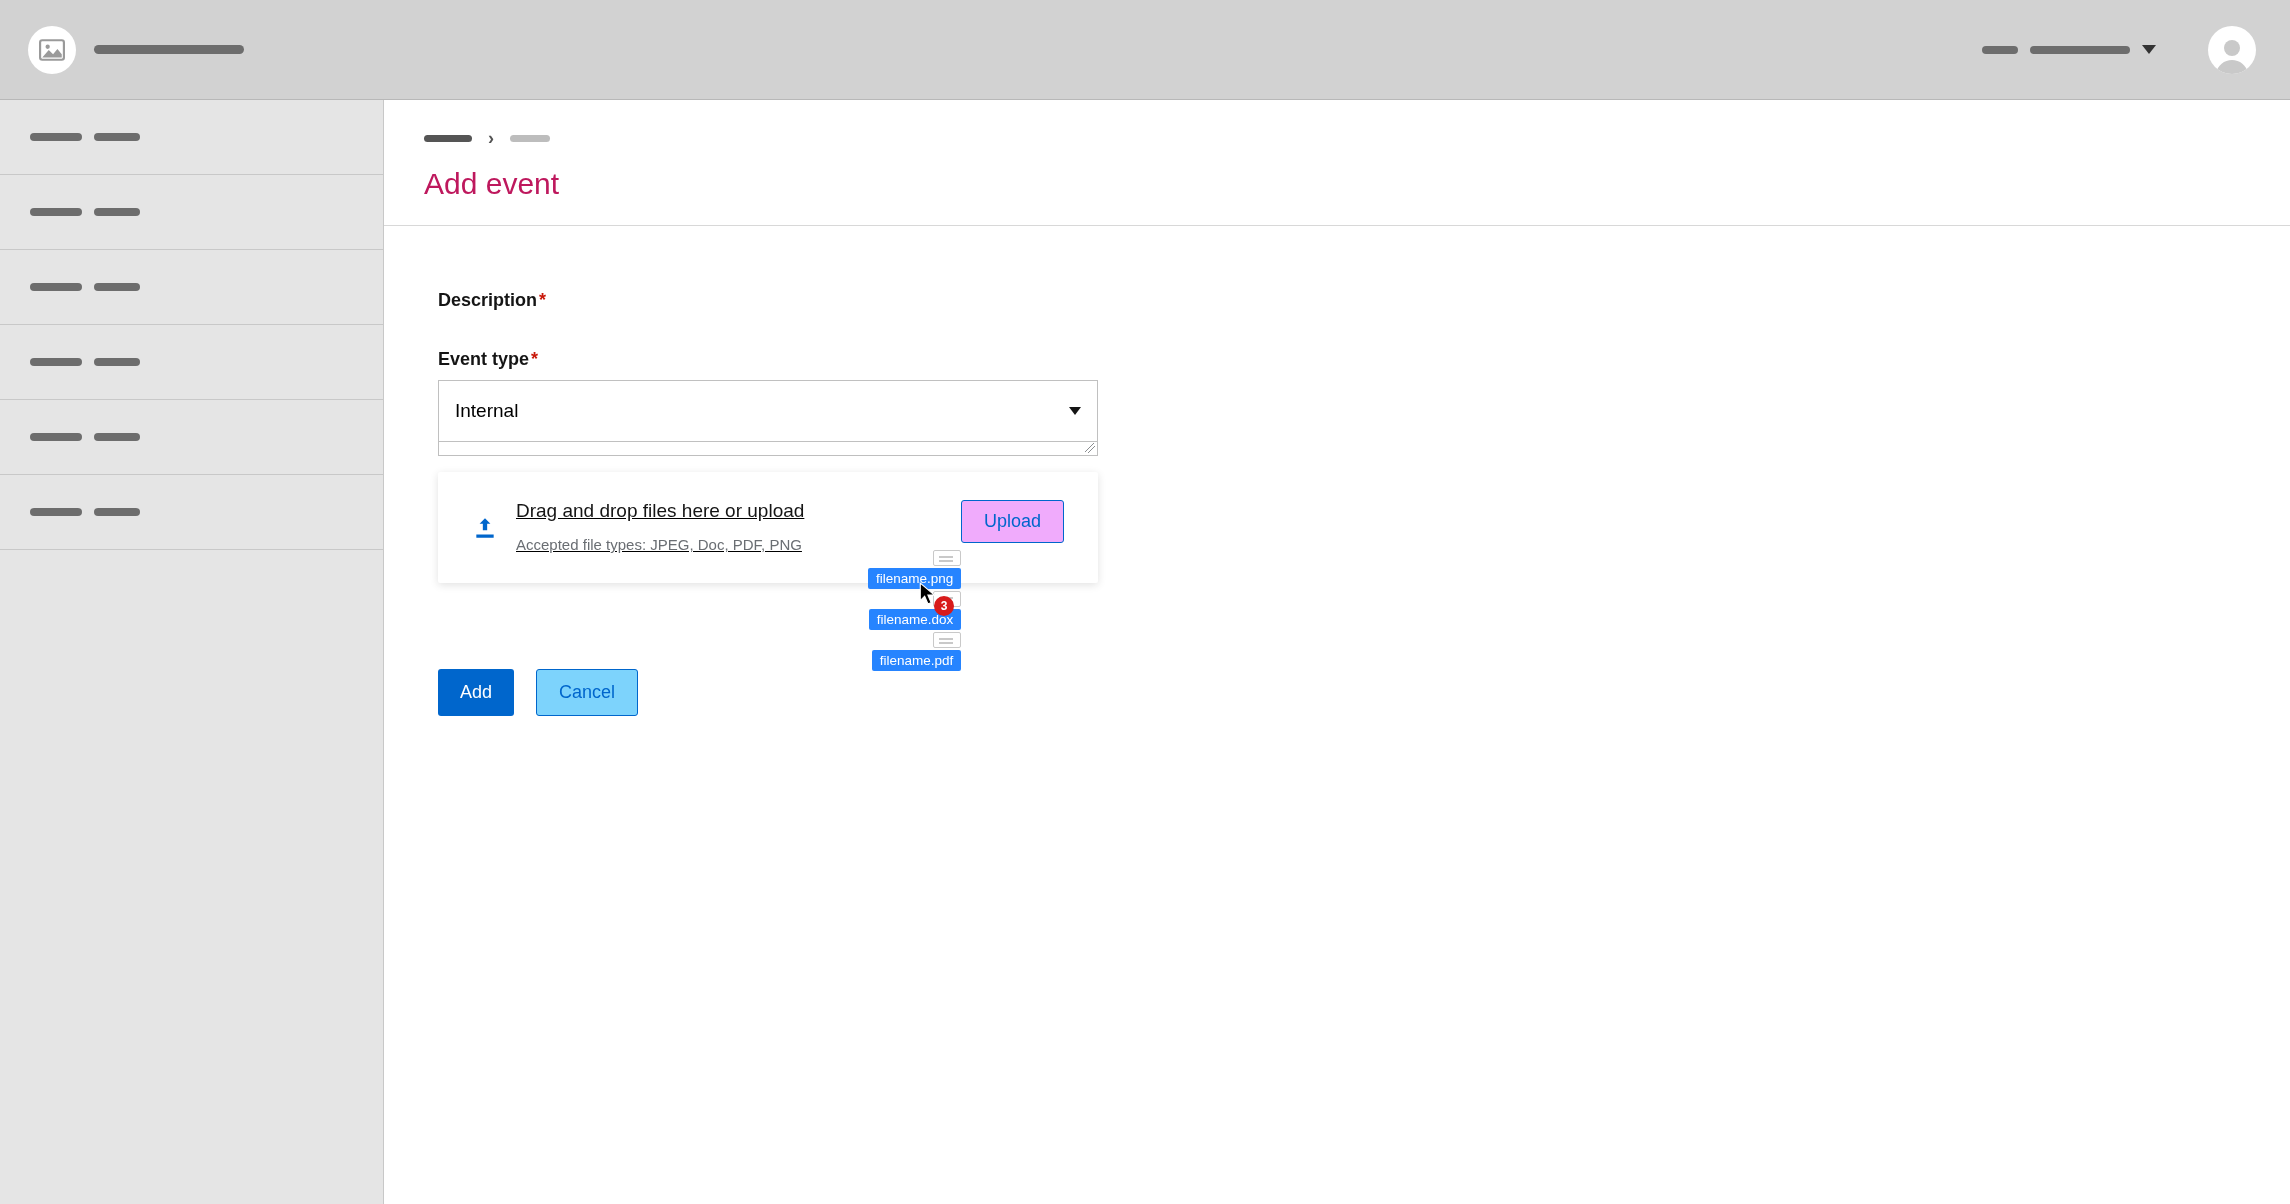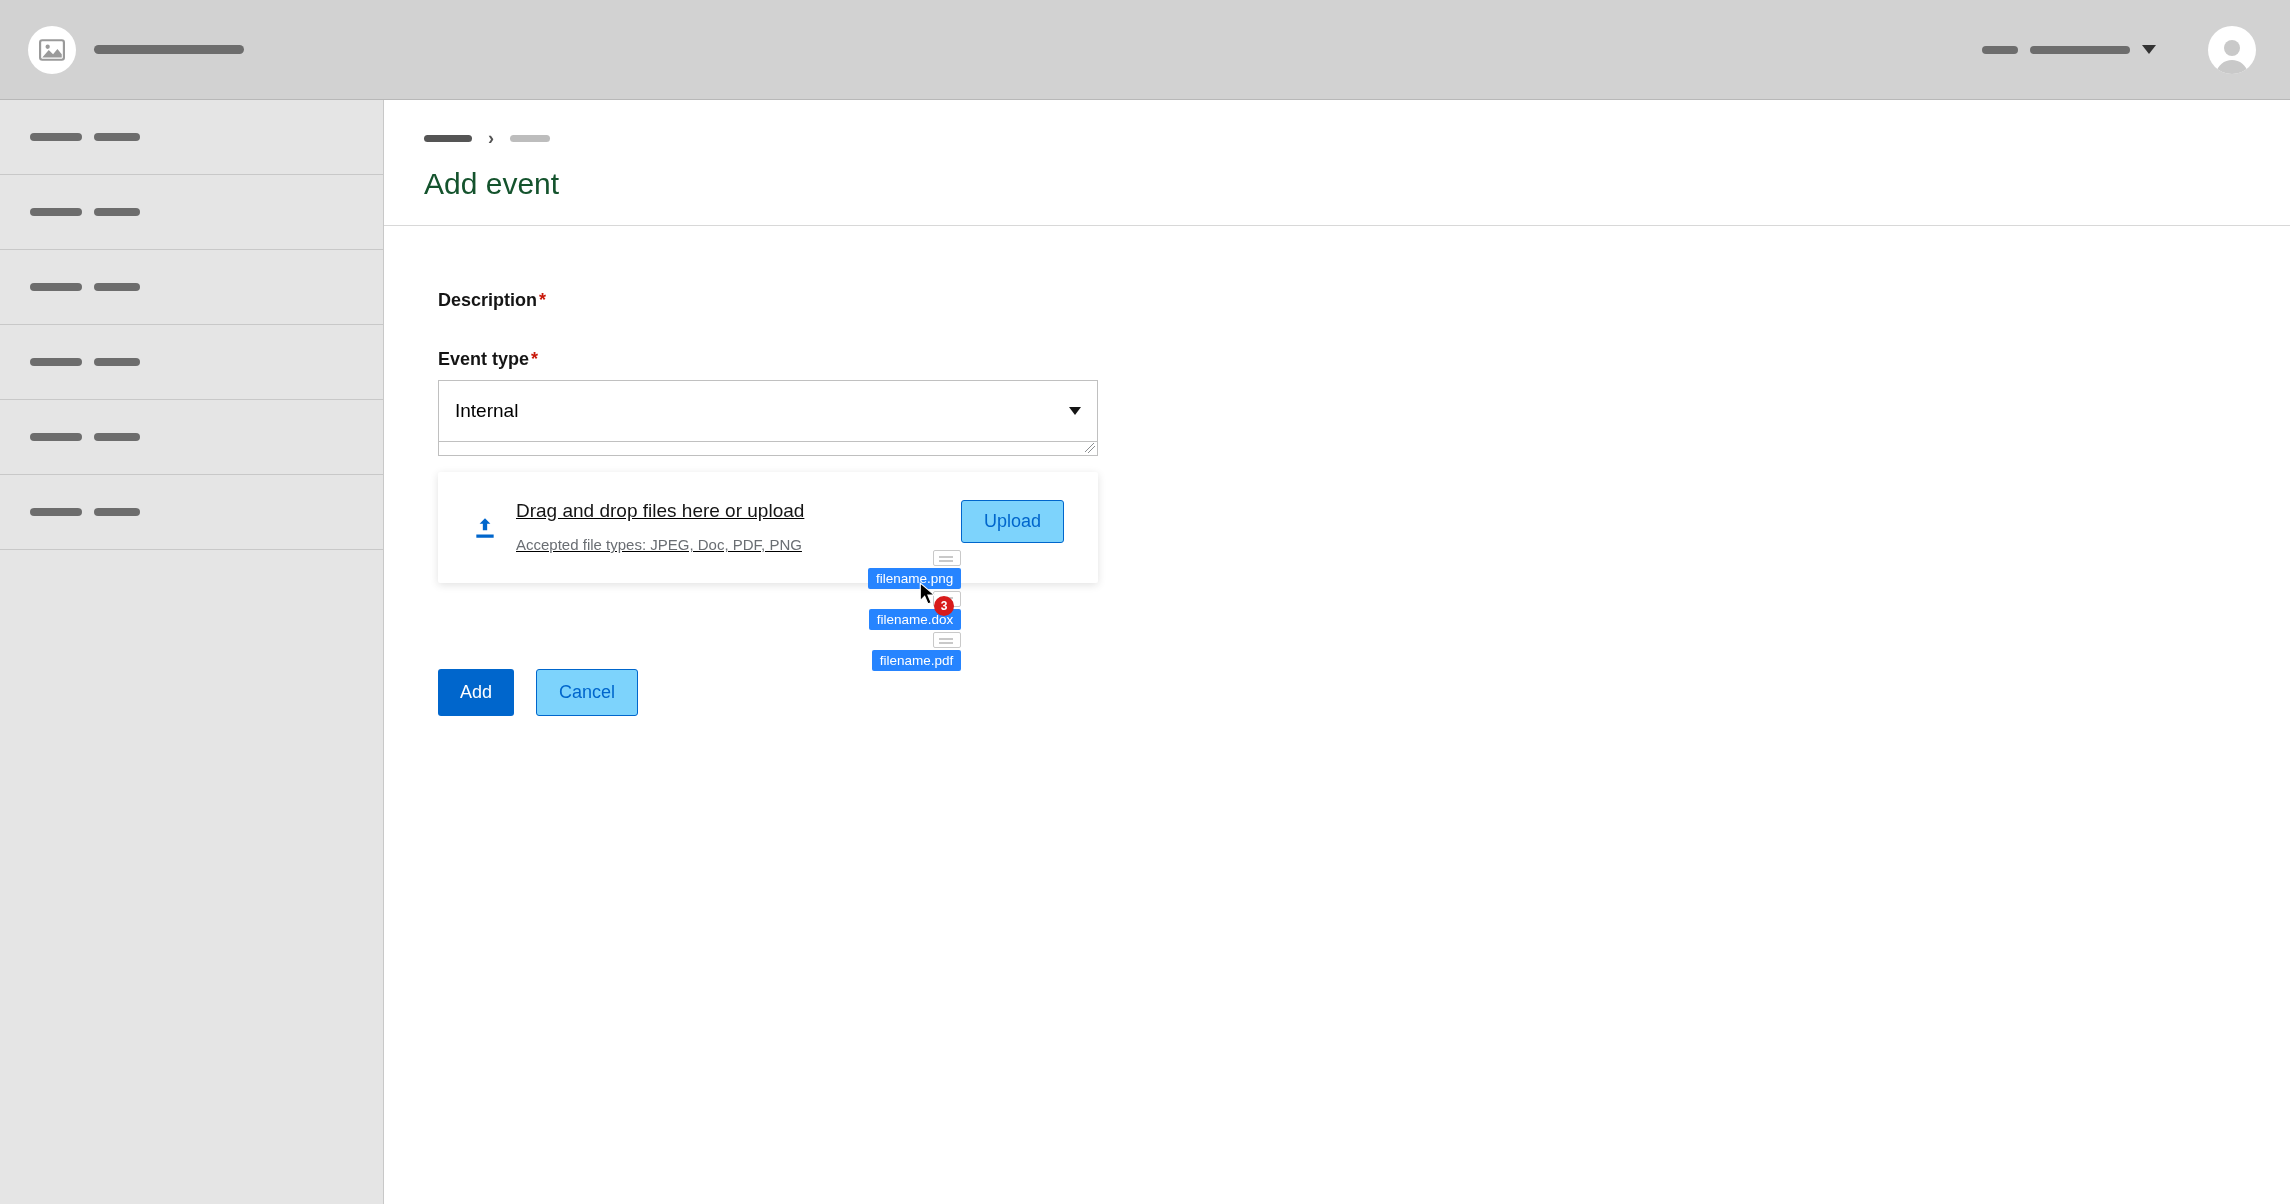--- a/index.html
+++ b/index.html
@@ -91,21 +91,21 @@
   }
   
   .breadcrumb { margin-left: 40px; }
   .bc-bar-a { width:48px; height:7px; background:#555; border-radius:4px; }
   .bc-sep { font-size:18px; color:#555; font-weight:600; }
   .bc-bar-b { width:40px; height:7px; background:#bdbdbd; border-radius:4px; }
   .page-title {
     margin-left: 40px;
     font-size: 30px;
     font-weight: 500;
-    color:#14532d;
+    color:#be185d;
   }
 
   .form-wrap { padding: 64px 0 0 0; margin-left: 54px; width: 660px; position: relative; }
   .field-label { font-size: 18px; font-weight: 600; color:#151515; margin-bottom: 10px; display:flex; gap:2px; }
   .req { color:#c9190b; }
   .text-input {
     width: 100%;
     height: 60px;
     border: 1px solid #c0c0c0;
     padding: 0 16px;
@@ -154,21 +154,21 @@
     display:flex; align-items:flex-start; gap:24px;
     position: relative;
   }
   .drop-left { display:flex; gap:18px; align-items:center; flex:1;text-decoration:underline; }
   .upload-icon { color:#06c; width:26px; height:26px; flex:none; margin-top:2px; }
   .drop-title { font-size:19px; color:#151515; }
   .drop-sub { font-size:15px; color:#6a6e73; margin-top:14px; }
   .upload-btn {
     border:1px solid #06c;
     color:#06c;
-    background:#7dd3fc;
+    background:#f0abfc;
     font-size:18px;
     padding: 10px 22px;
     border-radius:3px;
     cursor:pointer;
   }
 
   
   .drag-files {
     position:absolute;
     left: 430px;

